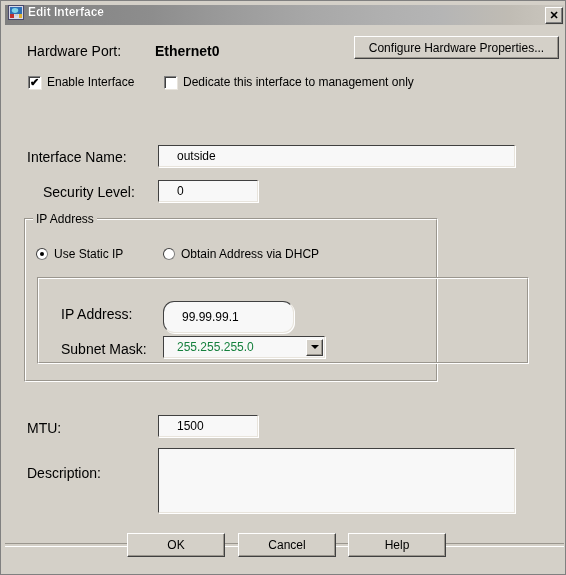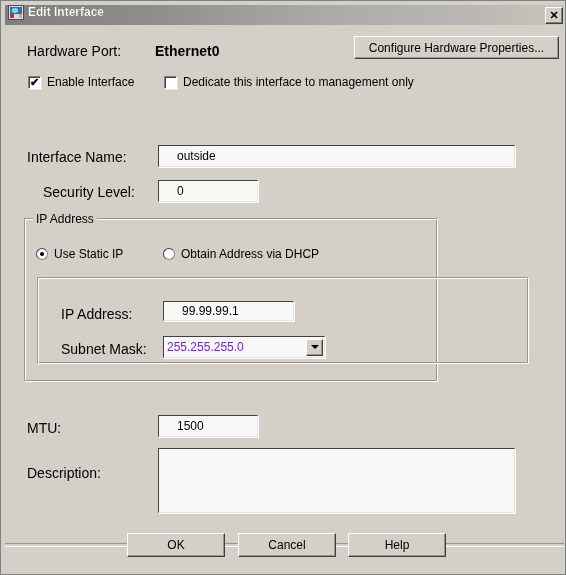--- a/index.html
+++ b/index.html
@@ -260,23 +260,23 @@
     border-left: 1px solid #404040;
     border-right: 1px solid #e8e4dc;
     border-bottom: 1px solid #e8e4dc;
     box-shadow: 1px 1px 0 0 #ffffff;
     display: flex;
     align-items: center;
     cursor: default;
   }
   #subnet-combo-value {
     flex: 1 1 auto;
-    padding-left: 3px;
-    font-size: 12px;
-    color: #6d28d9;
+    padding-left: 13px;
+    font-size: 12px;
+    color: #15803d;
     white-space: nowrap;
     overflow: hidden;
   }
   #subnet-combo-arrow {
     width: 17px;
     height: 17px;
     margin-right: 1px;
     box-sizing: border-box;
     background: #d4d0c8;
     border-top: 1px solid #ffffff;
@@ -369,21 +369,21 @@
     <div class="rbrow" style="left:158px; top:221px;">
       <span class="rb"></span>
       <span>Obtain Address via DHCP</span>
     </div>
 
     <div id="ip-inner-panel" style="left:32px; top:251px; width:492px; height:87px;">
       <div id="ip-inner-panel-b"></div>
     </div>
 
     <div class="lbl" style="left:56px; top:280px;">IP Address:</div>
-    <div class="field" style="left:158px; top:275px; width:131px; height:20px;" placeholder="">99.99.99.1</div>
+    <div class="field" style="left:158px; top:275px; width:131px; height:32px;border-radius:11px;" placeholder="">99.99.99.1</div>
 
     <div class="lbl" style="left:56px; top:315px;">Subnet Mask:</div>
     <div id="subnet-combo" style="left:158px; top:310px; width:162px; height:22px;">
       <span id="subnet-combo-value">255.255.255.0</span>
       <span id="subnet-combo-arrow">
           <span class="tri-down"></span>
         </span>
     </div>
 
     <div class="lbl" style="left:22px; top:394px;">MTU:</div>

